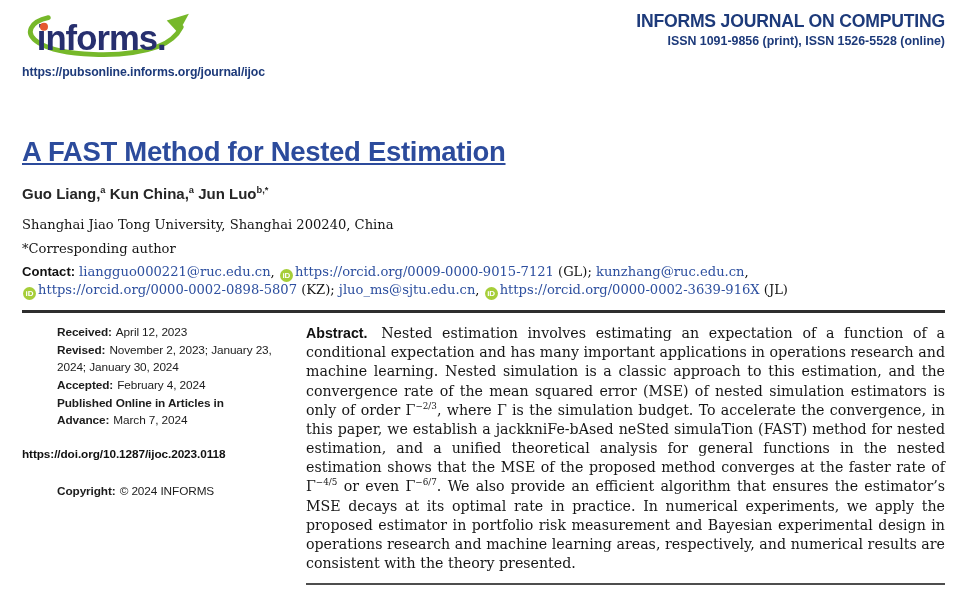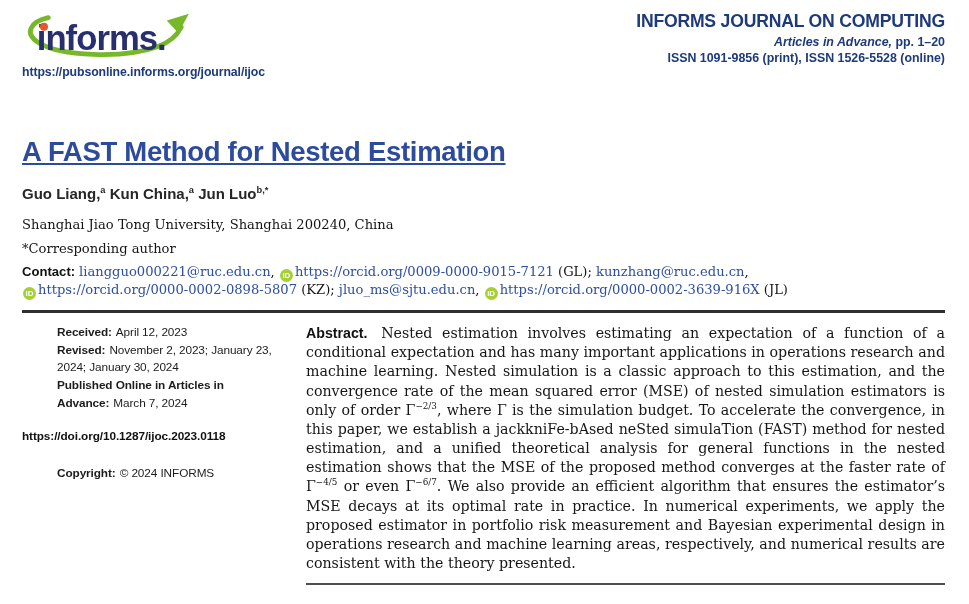--- a/index.html
+++ b/index.html
@@ -57,21 +57,20 @@
       <svg width="172" height="52" viewBox="0 0 172 54">
         <path d="M 24 10 C 6 14 -2 26 14 36 C 36 50 102 53 138 40 C 151 35 158 28 162 20" fill="none" stroke="#76b82a" stroke-width="5" stroke-linecap="round"></path>
         <text x="12" y="44" font-family="Liberation Sans, sans-serif" font-weight="bold" font-size="36" letter-spacing="-1" fill="#272f6e">informs.</text>
         <circle cx="19.5" cy="19.5" r="4.2" fill="#e4572e"></circle>
         <polygon points="170,6 147,13 159,26" fill="#76b82a"></polygon>
       </svg>
       <div class="logo-url">https://pubsonline.informs.org/journal/ijoc</div>
     </div>
     <div class="header-right">
       <div class="journal-name">INFORMS JOURNAL ON COMPUTING</div>
-      <div class="advance-line"><i>Articles in Advance,</i><span> pp. 1–20</span></div>
       <div class="issn-line">ISSN 1091-9856 (print), ISSN 1526-5528 (online)</div>
     </div>
   </header>
 
   <h1>A FAST Method for Nested Estimation</h1>
 
   <div class="authors"><span>Guo Liang,</span><sup class="seg-sup">a</sup><span> Kun China,</span><sup class="seg-sup">a</sup><span> Jun Luo</span><sup class="seg-sup">b,*</sup></div>
 
   <div class="affil">
     <div>Shanghai Jiao Tong University, Shanghai 200240, China</div>
@@ -81,20 +80,21 @@
   <div class="contact">
     <div><span class="seg-label">Contact:</span><span class="seg-link">liangguo000221@ruc.edu.cn</span><span>, </span><span class="orcid-badge">iD</span><span class="seg-link">https://orcid.org/0009-0000-9015-7121</span><span> (GL); </span><span class="seg-link">kunzhang@ruc.edu.cn</span><span>,</span></div>
     <div><span class="orcid-badge">iD</span><span class="seg-link">https://orcid.org/0000-0002-0898-5807</span><span> (KZ); </span><span class="seg-link">jluo_ms@sjtu.edu.cn</span><span>, </span><span class="orcid-badge">iD</span><span class="seg-link">https://orcid.org/0000-0002-3639-916X</span><span> (JL)</span></div>
   </div>
 
   <div class="main">
 
     <aside>
       <p class="side-row"><b>Received:</b><span>April 12, 2023</span></p>
       <p class="side-row"><b>Revised:</b><span>November 2, 2023; January 23, 2024; January 30, 2024</span></p>
+      <p class="side-row"><b>Accepted:</b><span>February 4, 2024</span></p>
       <p class="side-row"><b>Published Online in Articles in Advance:</b><span>March 7, 2024</span></p>
       <p class="side-doi">https://doi.org/10.1287/ijoc.2023.0118</p>
       <p class="side-row side-copyright"><b>Copyright:</b><span>© 2024 INFORMS</span></p>
     </aside>
 
     <section class="abstract">
       <p><span class="seg-label">Abstract.</span><span> Nested estimation involves estimating an expectation of a function of a conditional expectation and has many important applications in operations research and machine learning. Nested simulation is a classic approach to this estimation, and the convergence rate of the mean squared error (MSE) of nested simulation estimators is only of order Γ</span><sup class="seg-sup">−2/3</sup><span>, where Γ is the simulation budget. To accelerate the convergence, in this paper, we establish a jackkniFe-bAsed neSted simulaTion (FAST) method for nested estimation, and a unified theoretical analysis for general functions in the nested estimation shows that the MSE of the proposed method converges at the faster rate of Γ</span><sup class="seg-sup">−4/5</sup><span> or even Γ</span><sup class="seg-sup">−6/7</sup><span>. We also provide an efficient algorithm that ensures the estimator’s MSE decays at its optimal rate in practice. In numerical experiments, we apply the proposed estimator in portfolio risk measurement and Bayesian experimental design in operations research and machine learning areas, respectively, and numerical results are consistent with the theory presented.</span></p>
     </section>
 
   </div>

